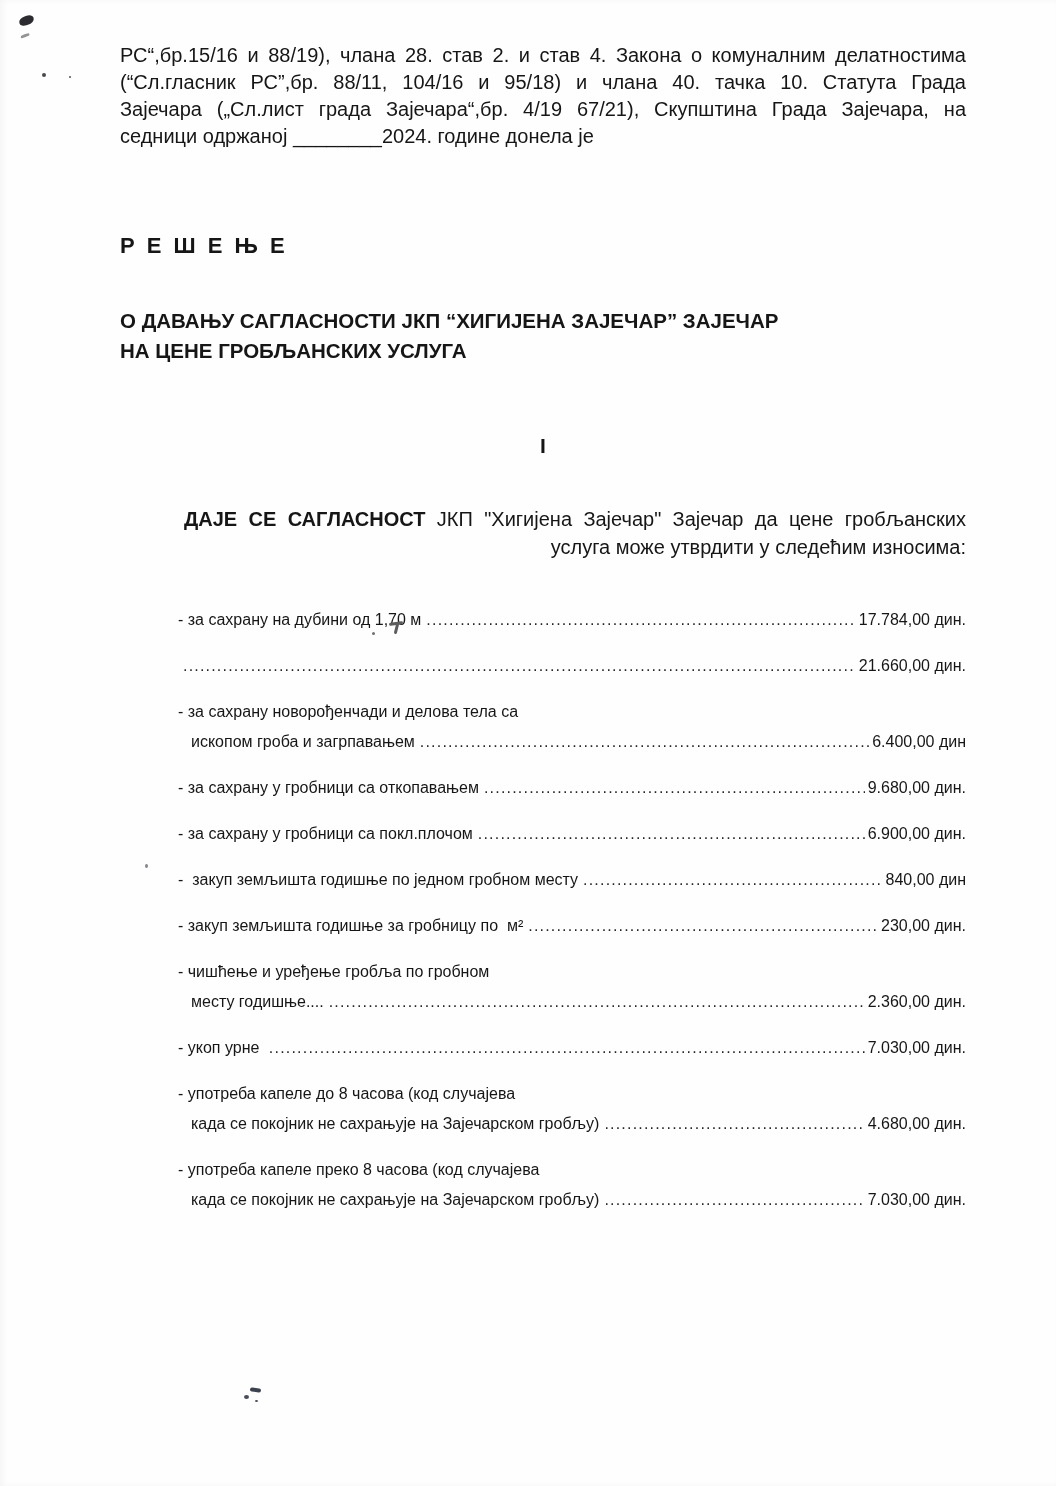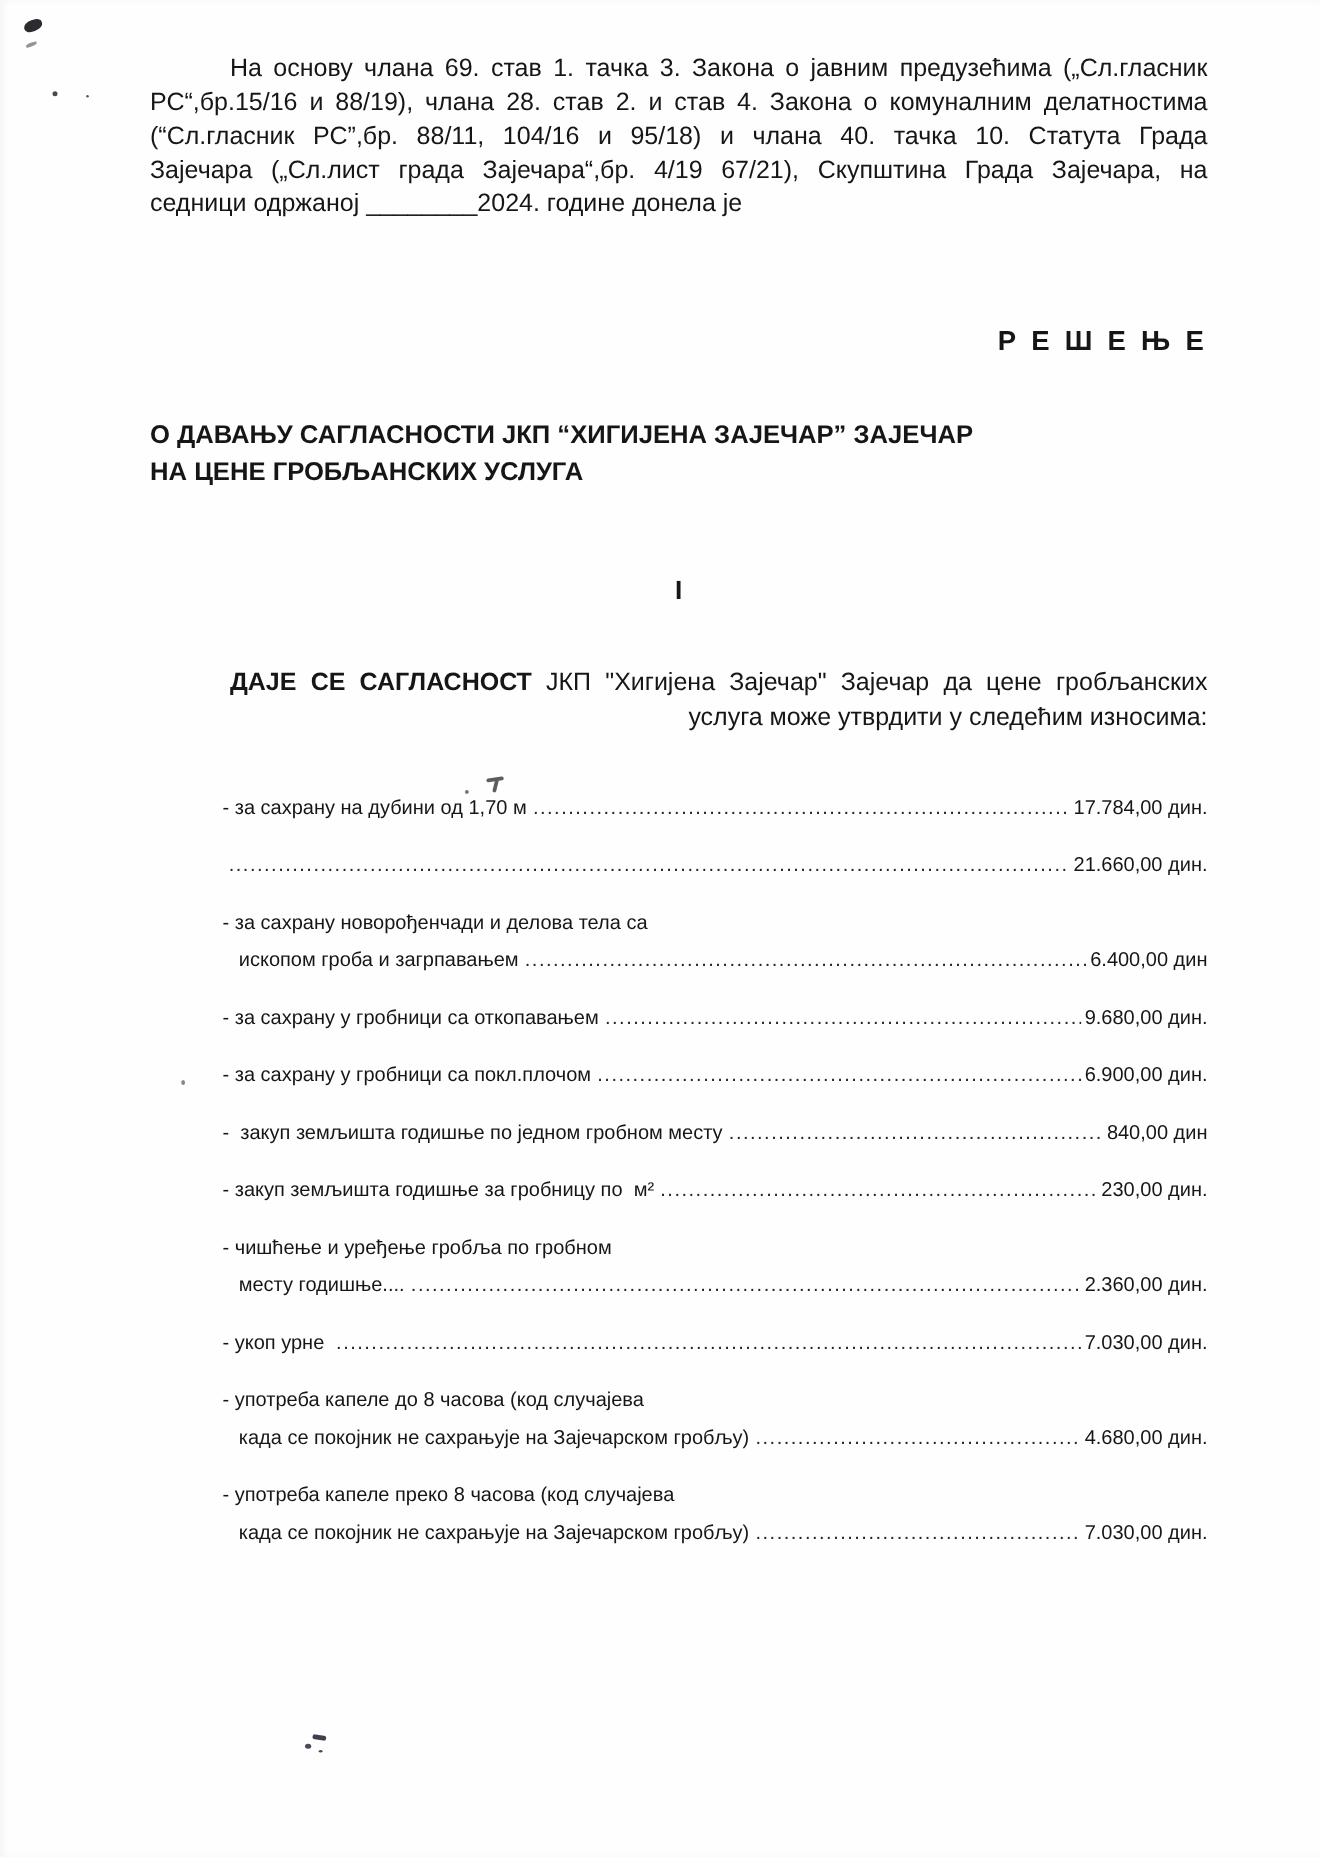--- a/index.html
+++ b/index.html
@@ -25,21 +25,21 @@
     line-height: 27px;
     text-align: justify;
     text-align-last: justify;
     white-space: normal;
   }
   .intro-line.first { text-indent: 64px; }
   .intro-line.last  { text-align-last: left; }
   
   .doc-title {
     margin-top: 82px;
-    text-align: right;
+    text-align: left;
     font-size: 22px;
     font-weight: bold;
     letter-spacing: 3px;
     line-height: 28px;
   }
   .doc-subtitle {
     margin-top: 46px;
     font-size: 20.5px;
     font-weight: bold;
     line-height: 30px;
@@ -139,21 +139,20 @@
     border-radius: 50%;
     box-shadow: 10px 4px 0 -1px #474c58;
   }
 </style>
 </head>
 <body>
 
 <div class="page">
 
   <div>
-      <div class="intro-line first">На основу члана 69. став 1. тачка 3. Закона о јавним предузећима („Сл.гласник</div>
       <div class="intro-line">РС“,бр.15/16 и 88/19), члана 28. став 2. и став 4. Закона о комуналним делатностима</div>
       <div class="intro-line">(“Сл.гласник РС”,бр. 88/11, 104/16 и 95/18) и члана 40. тачка 10. Статута Града</div>
       <div class="intro-line">Зајечара („Сл.лист града Зајечара“,бр. 4/19 67/21), Скупштина Града Зајечара, на</div>
       <div class="intro-line last">седници одржаној ________2024. године  донела је</div>
     </div>
 
   <div class="doc-title">Р Е Ш Е Њ Е</div>
 
   <div class="doc-subtitle">
     <div>О ДАВАЊУ САГЛАСНОСТИ ЈКП “ХИГИЈЕНА ЗАЈЕЧАР” ЗАЈЕЧАР</div>

